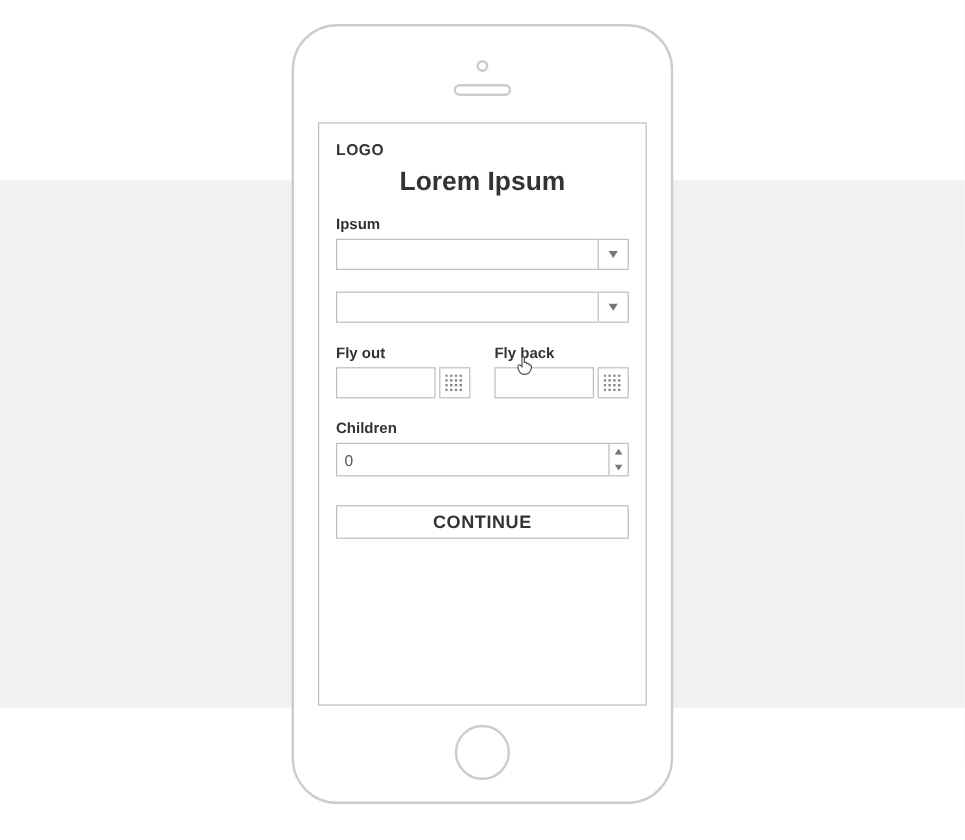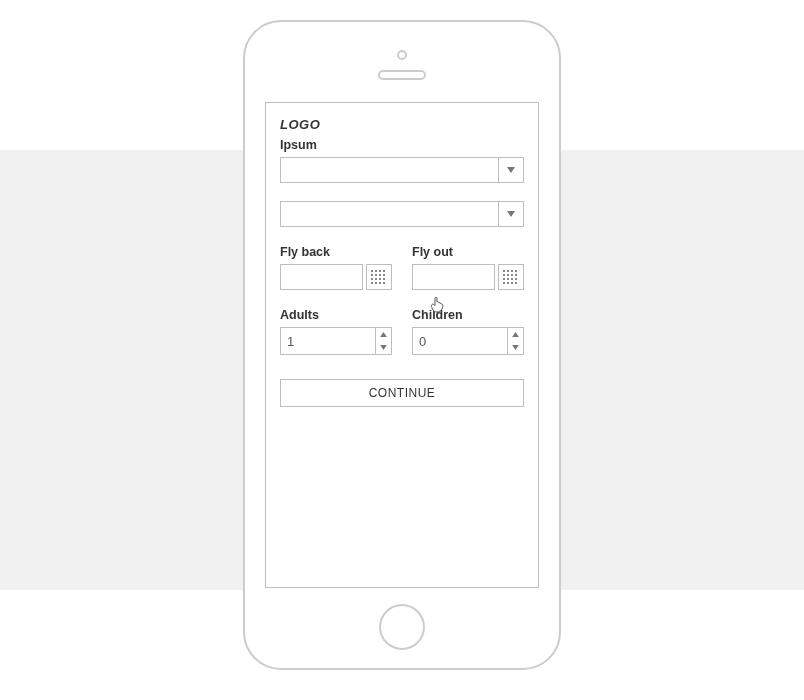--- a/index.html
+++ b/index.html
@@ -63,21 +63,20 @@
       top: 80px;
       left: 20px;
       right: 20px;
       bottom: 80px;
       border: 1.5px solid #bdbdbd;
       background: #fff;
       padding: 14px 14px 14px 14px;
     }
     .logo {
       font-weight: bold;
-      font-style: italic;
       font-size: 13px;
       letter-spacing: 0.5px;
       margin-bottom: 6px;
     }
     .title {
       text-align: center;
       font-size: 22px;
       font-weight: bold;
       margin-bottom: 16px;
     }
@@ -158,22 +157,22 @@
       justify-content: center;
     }
     .stepper .stepper-ctrl svg { width: 7px; height: 5px; }
     .continue-btn {
       margin-top: 24px;
       height: 28px;
       border: 1.5px solid #bdbdbd;
       display: flex;
       align-items: center;
       justify-content: center;
-      font-size: 12px;
-      font-weight: normal;
+      font-size: 15px;
+      font-weight: bold;
       letter-spacing: 0.5px;
       cursor: pointer;
     }
     .cal-grid rect { fill: #888; }
     .cursor {
       position: absolute;
       pointer-events: none;
       z-index: 10;
     }
   </style>
@@ -183,20 +182,21 @@
 <div class="bg-band"></div>
 
 <div class="phone">
   <div class="camera"></div>
   <div class="speaker"></div>
   <div class="home-btn"></div>
 
   <div class="screen">
 
     <div class="logo">LOGO</div>
+    <div class="title">Lorem Ipsum</div>
 
     <div class="field-label">Ipsum</div>
     <div class="combo">
       <div class="combo-input"></div>
       <div class="combo-btn">
         <svg viewBox="0 0 8 6">
             <polygon points="0,0 8,0 4,6" fill="#777"></polygon>
           </svg>
       </div>
     </div>
@@ -204,20 +204,48 @@
     <div class="combo">
       <div class="combo-input"></div>
       <div class="combo-btn">
         <svg viewBox="0 0 8 6">
             <polygon points="0,0 8,0 4,6" fill="#777"></polygon>
           </svg>
       </div>
     </div>
 
     <div class="row2">
+      <div class="col">
+        <div class="field-label">Fly out</div>
+        <div class="date-field">
+          <div class="date-input"></div>
+          <div class="cal-btn">
+            <svg class="cal-grid" width="16" height="14" viewBox="0 0 16 14">
+              <g>
+                <rect x="0" y="0" width="2" height="2"></rect>
+                  <rect x="4" y="0" width="2" height="2"></rect>
+                  <rect x="8" y="0" width="2" height="2"></rect>
+                  <rect x="12" y="0" width="2" height="2"></rect>
+                <rect x="0" y="4" width="2" height="2"></rect>
+                  <rect x="4" y="4" width="2" height="2"></rect>
+                  <rect x="8" y="4" width="2" height="2"></rect>
+                  <rect x="12" y="4" width="2" height="2"></rect>
+                <rect x="0" y="8" width="2" height="2"></rect>
+                  <rect x="4" y="8" width="2" height="2"></rect>
+                  <rect x="8" y="8" width="2" height="2"></rect>
+                  <rect x="12" y="8" width="2" height="2"></rect>
+                <rect x="0" y="12" width="2" height="2"></rect>
+                  <rect x="4" y="12" width="2" height="2"></rect>
+                  <rect x="8" y="12" width="2" height="2"></rect>
+                  <rect x="12" y="12" width="2" height="2"></rect>
+              </g>
+            </svg>
+          </div>
+        </div>
+      </div>
       <div class="col">
         <div class="field-label">Fly back</div>
         <div class="date-field">
           <div class="date-input"></div>
           <div class="cal-btn">
             <svg class="cal-grid" width="16" height="14" viewBox="0 0 16 14">
               <g>
                 <rect x="0" y="0" width="2" height="2"></rect>
                   <rect x="4" y="0" width="2" height="2"></rect>
                   <rect x="8" y="0" width="2" height="2"></rect>
@@ -232,69 +260,23 @@
                   <rect x="12" y="8" width="2" height="2"></rect>
                 <rect x="0" y="12" width="2" height="2"></rect>
                   <rect x="4" y="12" width="2" height="2"></rect>
                   <rect x="8" y="12" width="2" height="2"></rect>
                   <rect x="12" y="12" width="2" height="2"></rect>
               </g>
             </svg>
           </div>
         </div>
       </div>
-      <div class="col">
-        <div class="field-label">Fly out</div>
-        <div class="date-field">
-          <div class="date-input"></div>
-          <div class="cal-btn">
-            <svg class="cal-grid" width="16" height="14" viewBox="0 0 16 14">
-              <g>
-                <rect x="0" y="0" width="2" height="2"></rect>
-                  <rect x="4" y="0" width="2" height="2"></rect>
-                  <rect x="8" y="0" width="2" height="2"></rect>
-                  <rect x="12" y="0" width="2" height="2"></rect>
-                <rect x="0" y="4" width="2" height="2"></rect>
-                  <rect x="4" y="4" width="2" height="2"></rect>
-                  <rect x="8" y="4" width="2" height="2"></rect>
-                  <rect x="12" y="4" width="2" height="2"></rect>
-                <rect x="0" y="8" width="2" height="2"></rect>
-                  <rect x="4" y="8" width="2" height="2"></rect>
-                  <rect x="8" y="8" width="2" height="2"></rect>
-                  <rect x="12" y="8" width="2" height="2"></rect>
-                <rect x="0" y="12" width="2" height="2"></rect>
-                  <rect x="4" y="12" width="2" height="2"></rect>
-                  <rect x="8" y="12" width="2" height="2"></rect>
-                  <rect x="12" y="12" width="2" height="2"></rect>
-              </g>
-            </svg>
-          </div>
-        </div>
-      </div>
     </div>
 
     <div class="row2">
-      <div class="col">
-        <div class="field-label">Adults</div>
-        <div class="stepper">
-          <div class="stepper-val">1</div>
-          <div class="stepper-ctrl">
-            <div>
-                <svg viewBox="0 0 8 6">
-                  <polygon points="4,0 8,6 0,6" fill="#777"></polygon>
-                </svg>
-              </div>
-            <div>
-                <svg viewBox="0 0 8 6">
-                  <polygon points="0,0 8,0 4,6" fill="#777"></polygon>
-                </svg>
-              </div>
-          </div>
-        </div>
-      </div>
       <div class="col">
         <div class="field-label">Children</div>
         <div class="stepper">
           <div class="stepper-val">0</div>
           <div class="stepper-ctrl">
             <div>
                 <svg viewBox="0 0 8 6">
                   <polygon points="4,0 8,6 0,6" fill="#777"></polygon>
                 </svg>
               </div>

